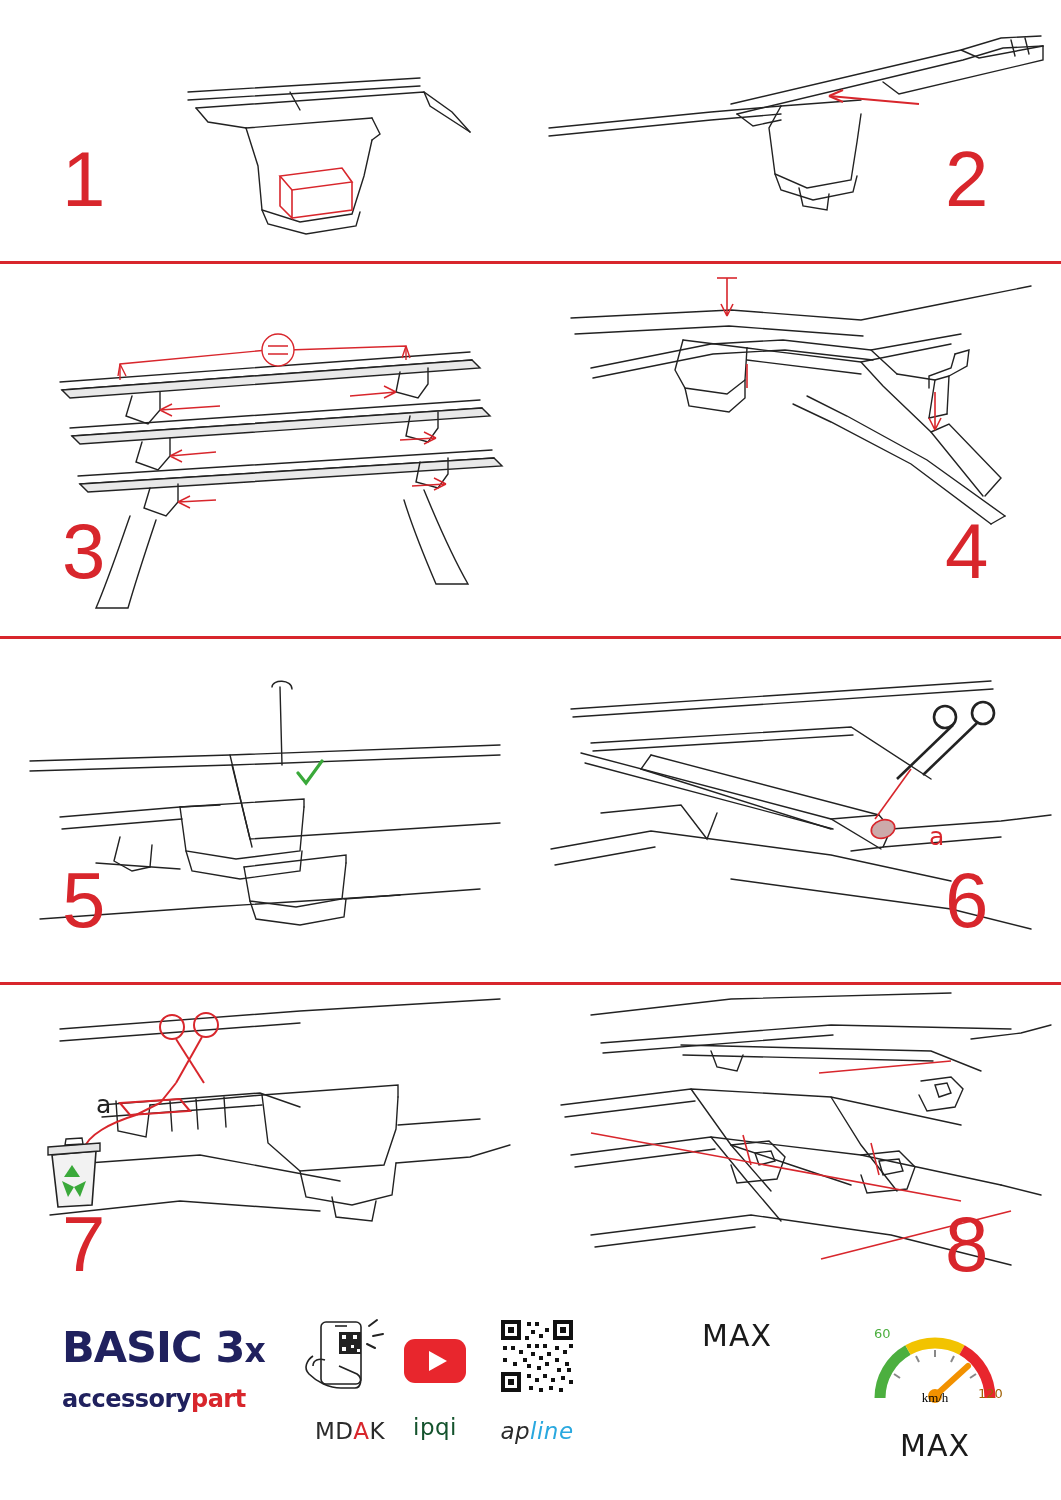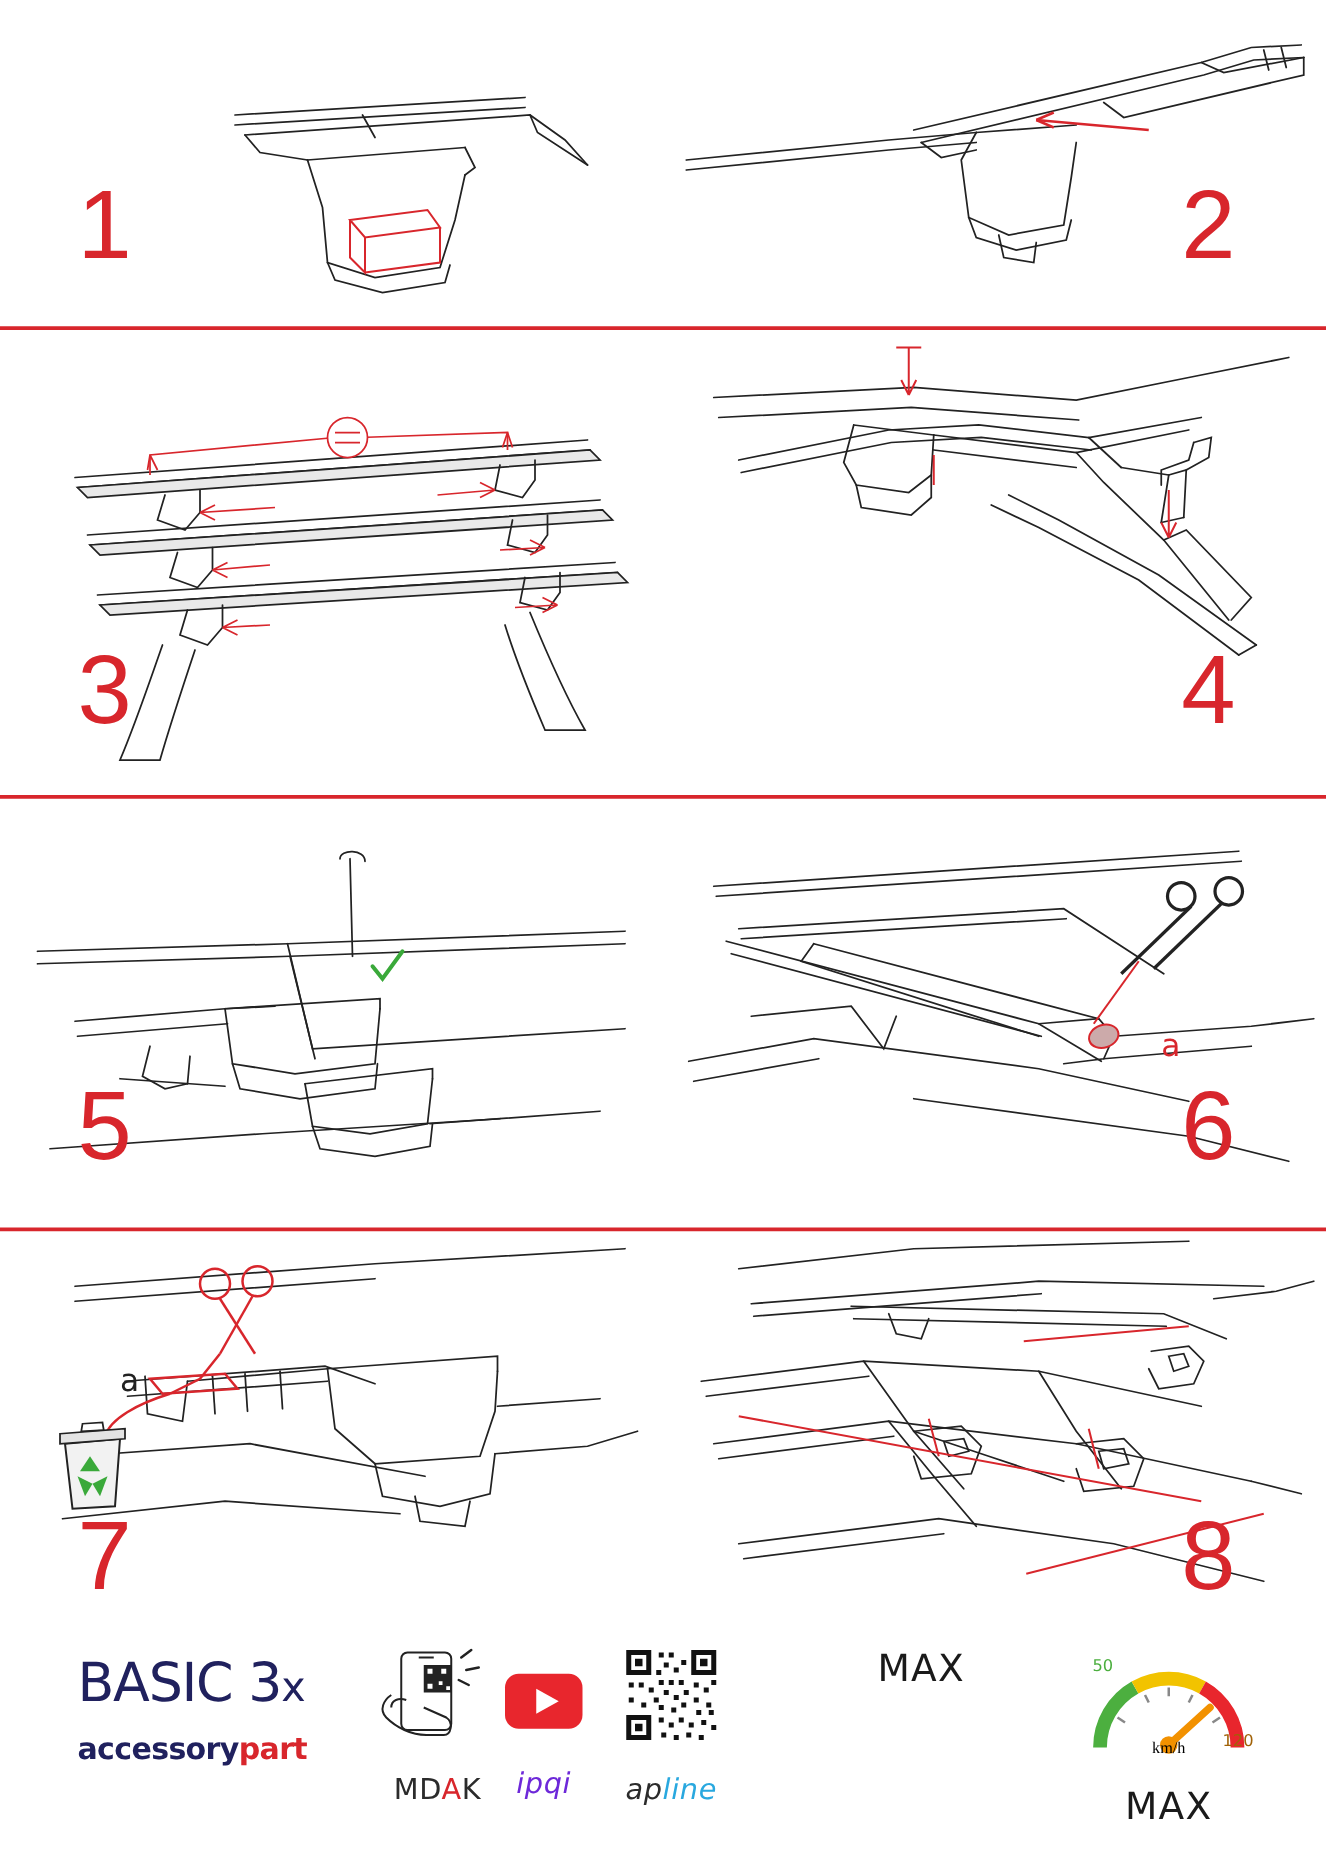--- a/index.html
+++ b/index.html
@@ -66,21 +66,21 @@
     height: 202px;
   }
   .brandblock {
     position: absolute;
     left: 62px;
     top: 28px;
     width: 215px;
   }
   .brand-title {
     font-family: "DejaVu Sans", sans-serif;
-    font-weight: normal;
+    font-weight: bold;
     font-size: 43px;
     color: #20215e;
     letter-spacing: -1px;
     line-height: 1;
   }
   .brand-title .x {
     font-size: 33px;
   }
   .brand-sub {
     margin-top: 18px;
@@ -98,21 +98,21 @@
     text-align: center;
   }
   .logo-caption {
     font-family: "DejaVu Sans", sans-serif;
     font-size: 23px;
     letter-spacing: 0.5px;
     margin-top: 20px;
   }
   .cap-mdak { color: #2b2b2b; font-weight: 500; }
   .cap-mdak .accent { color: #d8262c; }
-  .cap-ipqi { color: #6d28d9; font-style: italic; }
+  .cap-ipqi { color: #14532d; }
   .cap-apline .ap { color: #2b2b2b; }
   .cap-apline .line { color: #29a8df; }
 
   .maxblock {
     position: absolute;
     text-align: center;
   }
   .max-label {
     font-family: "DejaVu Sans", sans-serif;
     font-size: 30px;
@@ -565,21 +565,21 @@
           <g stroke="#888" stroke-width="2">
             <path d="M34 62 L40 66"></path>
               <path d="M56 44 L59 50"></path>
               <path d="M75 38 L75 45"></path>
             <path d="M94 44 L91 50"></path>
               <path d="M116 62 L110 66"></path>
           </g>
           <path d="M75 84 L108 54" stroke="#f29100" stroke-width="6" stroke-linecap="round" fill="none"></path>
           <circle cx="75" cy="84" r="7" fill="#f29100"></circle>
         </svg>
-        <div class="tick-label" style="left:14px; top:14px; color:#4caf3f;">50</div>
+        <div class="tick-label" style="left:14px; top:14px; color:#4caf3f;">60</div>
         <div class="tick-label" style="left:118px; top:30px; color:#a16207;margin-top:44px;">120</div>
         <div class="speed-unit">km/h</div>
       </div>
       <div class="max-label">MAX</div>
     </div>
 
   </div>
 </div>
 
 </body></html>

